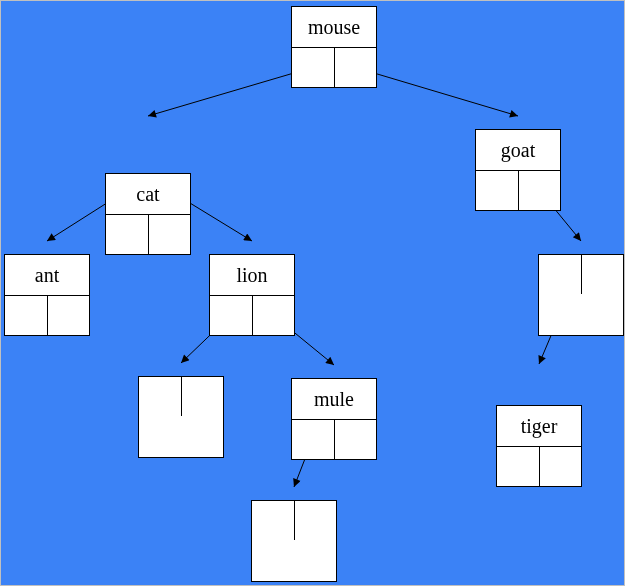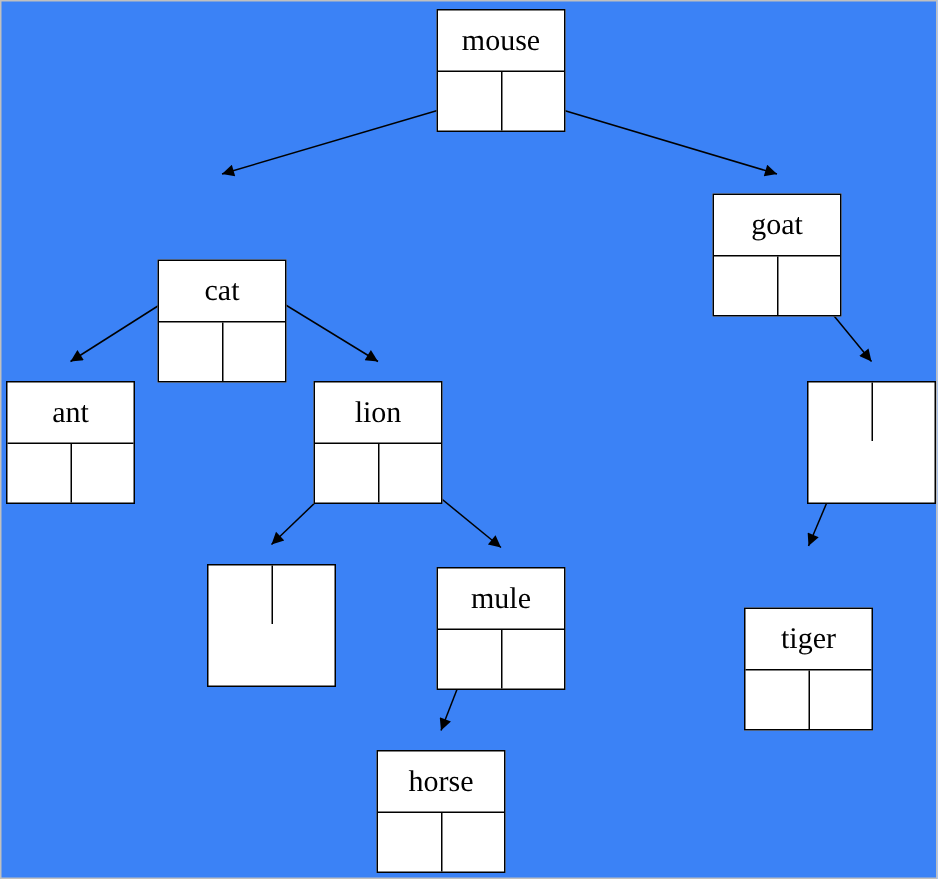--- a/index.html
+++ b/index.html
@@ -130,20 +130,19 @@
         </div>
       </div>
       <div class="node" style="left: 495px; top: 376px; margin-top: 28px;">
         <div class="node-label">tiger</div>
         <div class="node-pointers">
           <div class="node-pointer left"></div>
           <div class="node-pointer right"></div>
         </div>
       </div>
       <div class="node" style="left: 250px; top: 499px;">
-        <div class="node-label">horse</div>
         <div class="node-pointers">
           <div class="node-pointer left"></div>
           <div class="node-pointer right"></div>
         </div>
       </div>
     </div>
 </div>
 
 </body></html>

